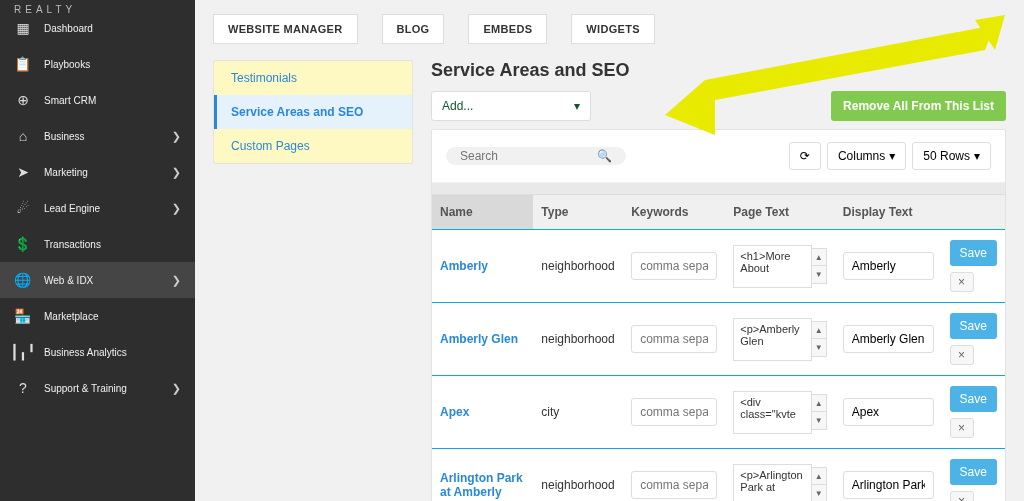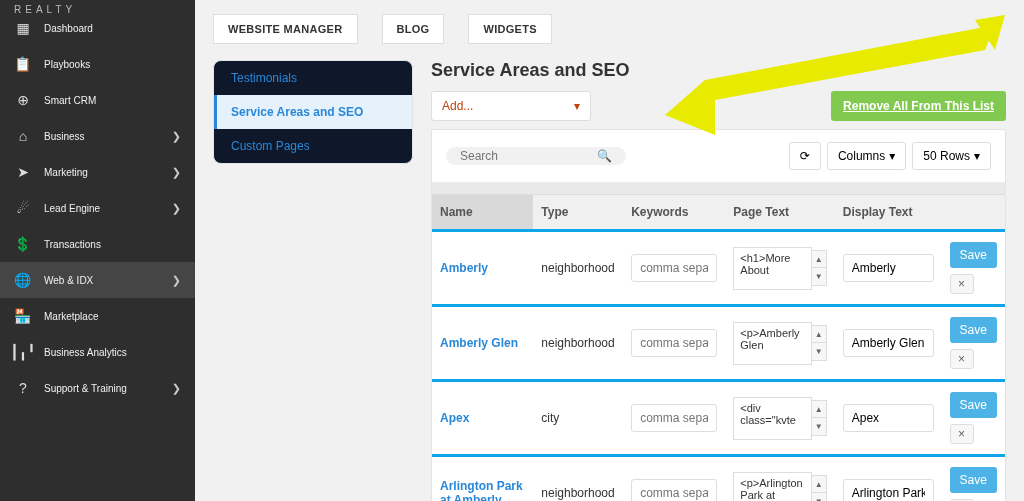--- a/index.html
+++ b/index.html
@@ -20,44 +20,44 @@
   .main { flex: 1; background: #f1f1f1; padding: 14px 18px; overflow: auto; position: relative; }
 
   
   .tabs { display: flex; gap: 24px; margin-bottom: 16px; }
   .tab { background: #fff; border: 1px solid #ddd; padding: 8px 14px; font-size: 11px; font-weight: 600; letter-spacing: .3px; cursor: pointer; }
   .tab.active { background: #e2e2e2; }
 
   .content-wrap { display: flex; gap: 18px; align-items: flex-start; }
 
   
-  .subnav { width: 200px; background: #0f172a; border: 1px solid #e3e3e3; border-radius: 8px; }
+  .subnav { width: 200px; background: #fef9c3; border: 1px solid #e3e3e3; border-radius: 2px; }
   .subnav-item { padding: 10px 14px; font-size: 12px; color: #2a88d8; cursor: pointer; border-left: 3px solid transparent; }
   .subnav-item.active { background: #e6f2fb; border-left-color: #2a88d8; font-weight: 600; }
 
   
   .panel { flex: 1; }
   .panel-header { display: flex; align-items: center; justify-content: space-between; margin-bottom: 10px; }
   .panel-title { font-size: 18px; font-weight: 600; color: #333; }
 
   .actions-row { display: flex; align-items: center; justify-content: space-between; margin-bottom: 8px; }
-  .add-select { width: 160px; padding: 7px 10px; background: #fff; border: 1px solid #ddd; border-radius: 3px; font-size: 12px; color: #c2410c; display:flex; align-items:center; justify-content:space-between; cursor:pointer; }
-  .btn-remove { background: #82c94f; color: #fff; border: none; padding: 8px 12px; font-size: 12px; border-radius: 3px; cursor: pointer; font-weight: 600; text-decoration: underline; }
+  .add-select { width: 160px; padding: 7px 10px; background: #fff; border: 1px solid #ddd; border-radius: 3px; font-size: 12px; color: #14532d; display:flex; align-items:center; justify-content:space-between; cursor:pointer; }
+  .btn-remove { background: #82c94f; color: #fff; border: none; padding: 8px 12px; font-size: 12px; border-radius: 3px; cursor: pointer; font-weight: 600; }
 
   
   .table-card { background: #fff; border: 1px solid #e3e3e3; border-radius: 2px; }
   .table-toolbar { display: flex; align-items: center; justify-content: space-between; padding: 12px 14px; border-bottom: 1px solid #eee; }
   .search-wrap { background: #f1f1f1; border-radius: 14px; padding: 2px 14px; display: flex; align-items: center; width: 180px; }
   .search-wrap input { background: transparent; border: none; outline: none; font-size: 12px; color: #555; width: 100%; }
   .search-wrap .sicon { color: #888; font-size: 12px; }
   .tool-right { display: flex; gap: 6px; }
   .tool-btn { background: #fff; border: 1px solid #ddd; border-radius: 3px; padding: 6px 10px; font-size: 12px; cursor: pointer; display: inline-flex; align-items: center; gap: 4px; }
 
   .table { width: 100%; border-collapse: collapse; }
-  .table th, .table td { padding: 10px 8px; border-bottom: 3px solid #0ea5e9; font-size: 12px; text-align: left; vertical-align: middle; }
+  .table th, .table td { padding: 10px 8px; border-bottom: 1px solid #0ea5e9; font-size: 12px; text-align: left; vertical-align: middle; }
   .table th { background: #f0f0f1; color: #555; font-weight: 600; }
   .table th:first-child { background: #d9d9da; }
   .td-name a { color: #2a88d8; text-decoration: none; font-weight: 600; }
   .td-input input { width: 100%; padding: 6px 8px; border: 1px solid #ddd; border-radius: 3px; font-size: 12px; }
   .td-stepper { display:flex; align-items:center; }
   .td-stepper .stepval { flex:1; padding:4px 6px; border:1px solid #ddd; font-size:11px; height:43px; overflow:hidden; line-height:1.1; }
   .step-arrows { display:flex; flex-direction:column; border:1px solid #ddd; border-left:none; }
   .step-arrows span { width:14px; height:17px; display:flex; align-items:center; justify-content:center; font-size:8px; color:#666; border-bottom:1px solid #ddd; cursor:pointer; background:#f7f7f7;}
   .step-arrows span:last-child{border-bottom:none;}
   .td-actions { text-align:center; }
@@ -125,20 +125,21 @@
         <span class="nav-chevron">❯</span>
       </li>
     </ul>
 </aside>
 
 <main class="main">
 
   <div class="tabs" id="tabs">
       <div class="tab">WEBSITE MANAGER</div>
       <div class="tab">BLOG</div>
+      <div class="tab">EMBEDS</div>
       <div class="tab">WIDGETS</div>
     </div>
 
   <div class="content-wrap">
     <div class="subnav" id="subnav">
         <div class="subnav-item">Testimonials</div>
         <div class="subnav-item active">Service Areas and SEO</div>
         <div class="subnav-item">Custom Pages</div>
       </div>
 

